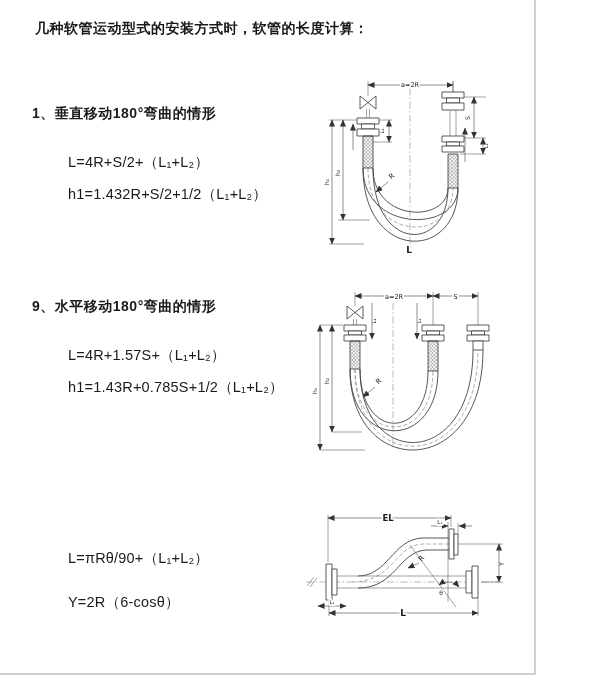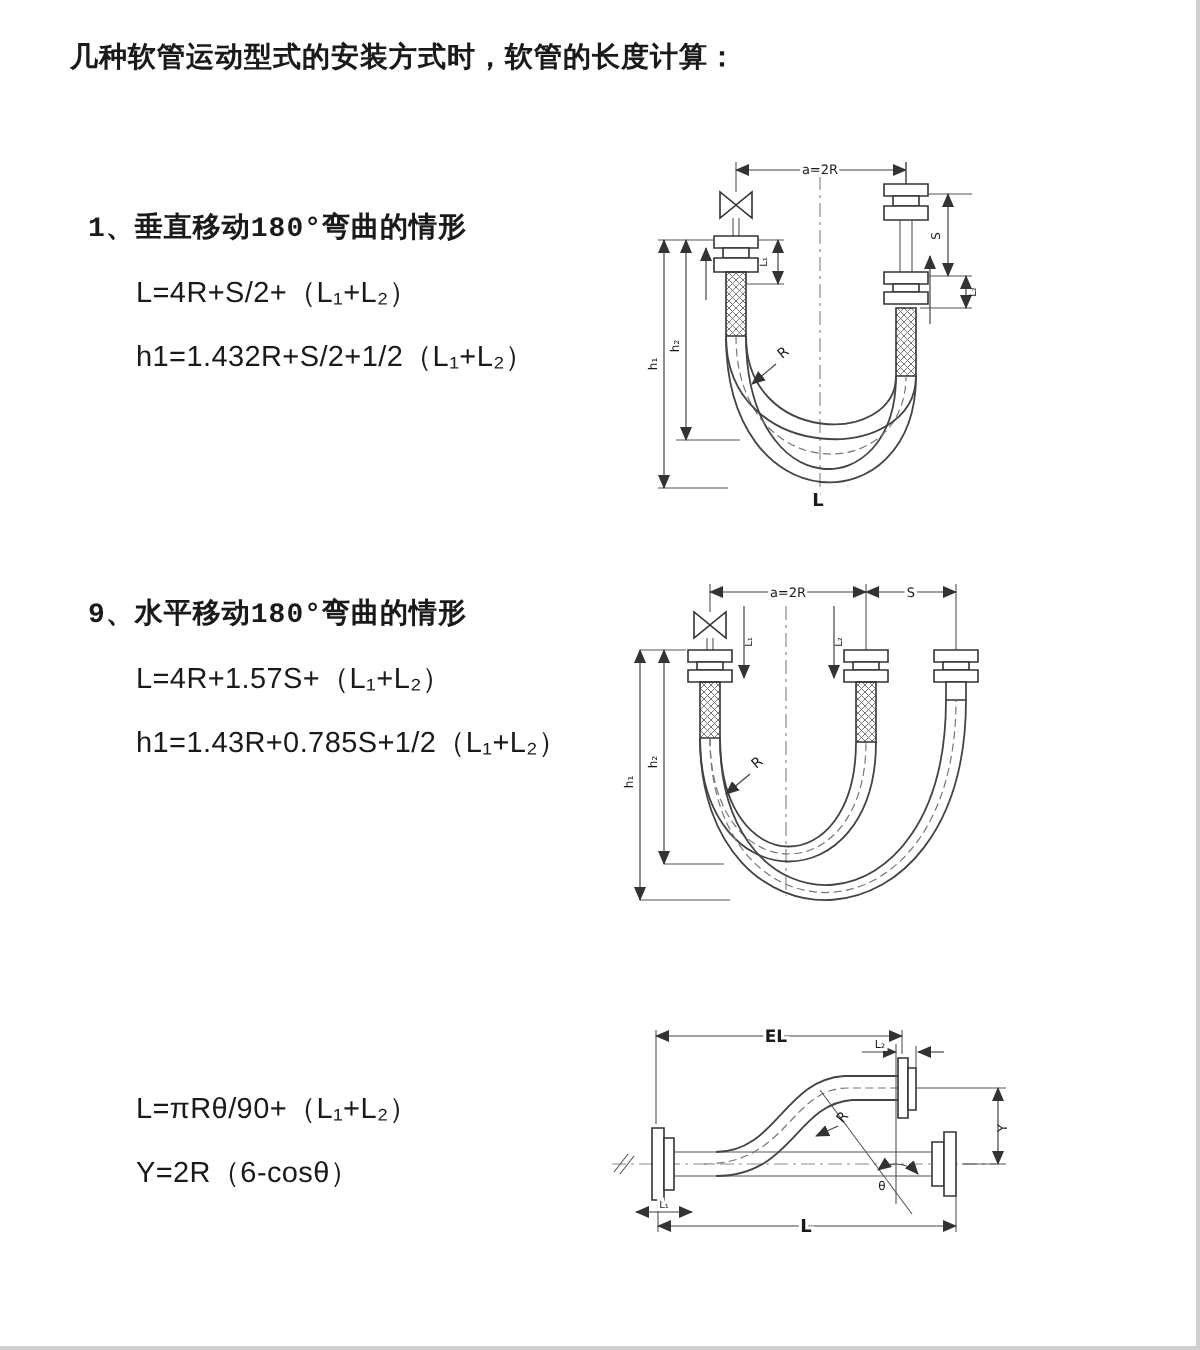--- a/index.html
+++ b/index.html
@@ -1,21 +1,21 @@
 <!DOCTYPE html>
 <html><head>
 <meta charset="utf-8">
 <style>
   html,body{margin:0;padding:0;background:#fff;}
-  .page{position:relative;width:600px;height:675px;background:#ffffff;overflow:hidden;
+  .page{position:relative;width:536px;height:675px;background:#ffffff;overflow:hidden;
         font-family:"Liberation Sans","DejaVu Sans",sans-serif;color:#1a1a1a;
         border-right:2px solid #cfcfcf;border-bottom:2px solid #cfcfcf;box-sizing:border-box;}
   .doc-title{position:absolute;left:35px;top:20px;font-size:14px;font-weight:700;letter-spacing:.5px;}
-  .sec-heading{position:absolute;left:44px;font-size:14px;font-weight:700;letter-spacing:.5px;font-family:Liberation Mono, monospace;}
-  .formula{position:absolute;left:68px;font-size:14.5px;font-weight:500;letter-spacing:.2px;}
+  .sec-heading{position:absolute;left:32px;font-size:14px;font-weight:700;letter-spacing:.5px;}
+  .formula{position:absolute;left:68px;font-size:14.5px;font-weight:500;letter-spacing:.2px;margin-top:16px;}
   .dia{position:absolute;}
   
   .dia line,.dia path,.dia rect{vector-effect:non-scaling-stroke;}
   .pipe{fill:#fff;stroke:#333;stroke-width:.8;}
   .braid{stroke:#333;stroke-width:.8;}
   .hose{fill:none;stroke:#444;stroke-width:.9;}
   .hosed{fill:none;stroke:#777;stroke-width:.6;stroke-dasharray:4 2.2;}
   .dim{fill:none;stroke:#444;stroke-width:.6;}
   .thin{fill:none;stroke:#555;stroke-width:.55;}
   .cl{fill:none;stroke:#8a8a8a;stroke-width:.6;stroke-dasharray:7 2.5 1.5 2.5;}
@@ -195,21 +195,21 @@
       <path class="dim" d="M22,42 V149" marker-start="url(#a2)" marker-end="url(#a2)"></path>
       <text class="lbl" x="18.5" y="98" font-size="6" text-anchor="middle" transform="rotate(-90 18.5 98)">h₂</text>
     </g>
 
     <g>
       <path class="dim" d="M65,104 L53,114" marker-end="url(#a2)"></path>
       <text class="lbl" x="70" y="100" font-size="7" text-anchor="middle" transform="rotate(-40 70 100)">R</text>
     </g>
   </svg>
 
-  <div class="formula" style="top:545px">L=πRθ/90+（L₁+L₂）</div>
+  <div class="formula" style="top:533px">L=πRθ/90+（L₁+L₂）</div>
   <div class="formula" style="top:577px">Y=2R（6-cosθ）</div>
 
   <svg class="dia" style="left:300px;top:496px" width="300" height="158" viewBox="0 0 300 158">
     <defs>
       <marker id="a3" markerWidth="8" markerHeight="8" refX="6.5" refY="3" orient="auto-start-reverse" markerUnits="userSpaceOnUse">
         <path d="M0,0 L7,3 L0,6 Z" fill="#333"></path>
       </marker>
     </defs>
 
     <path class="cl" d="M6,86 H198"></path>

